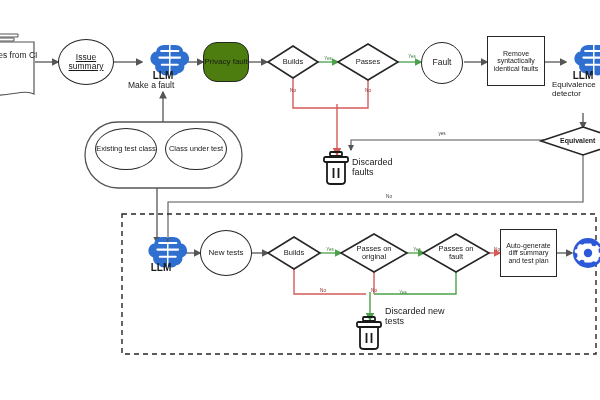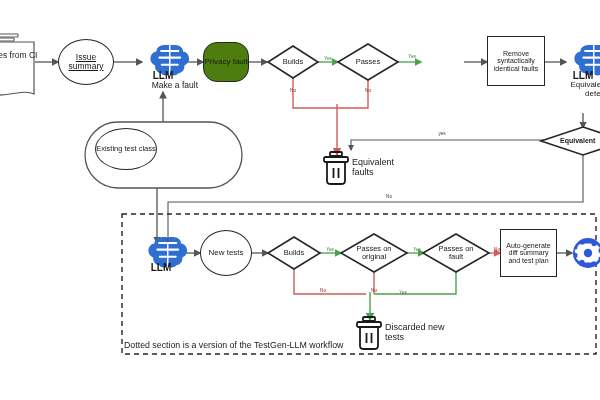--- a/index.html
+++ b/index.html
@@ -6,21 +6,21 @@
   body{width:600px;height:400px;overflow:hidden;
        font-family:"Liberation Sans","DejaVu Sans",sans-serif;color:#1a1a1a;}
   #stage{position:relative;width:600px;height:400px;}
   svg#wires{position:absolute;left:0;top:0;width:600px;height:400px;}
   .node{position:absolute;box-sizing:border-box;display:flex;align-items:center;
         justify-content:center;text-align:center;line-height:1.08;}
   .ellipse{border:1.6px solid #262626;border-radius:50%;background:#fff;}
   .rrect{border:1.6px solid #262626;border-radius:14px;background:#4d7c0f;}
   .rect{border:1.6px solid #262626;background:#fff;}
   .lbl{position:absolute;text-align:center;color:#1a1a1a;}
-  .capt{position:absolute;text-align:right;color:#1a1a1a;}
+  .capt{position:absolute;text-align:left;color:#1a1a1a;}
   .llmword{font-size:10px;font-weight:bold;color:#1a1a1a;}
   .diamondtxt{position:absolute;text-align:center;font-size:7.5px;color:#1a1a1a;
               display:flex;align-items:center;justify-content:center;line-height:1.1;}
   .edgelbl{position:absolute;font-size:4.6px;text-align:center;}
   .edge-yes{color:#3b7a3b;}
   .edge-no{color:#8a2b2b;}
   .edge-grey{color:#3a3a3a;}
 </style>
 </head>
 <body>
@@ -156,53 +156,58 @@
   <div class="lbl llmword" style="left:143px;top:70px;width:40px;">LLM</div>
   <div class="capt" style="left:128px;top:80px;width:70px;font-size:8.5px;">Make a fault</div>
 
   <div class="node rrect" style="left:203px;top:42px;width:46px;height:40px;font-size:8px;">
     <span>Privacy fault</span>
   </div>
 
   <div class="diamondtxt" style="left:270px;top:55px;width:46px;height:14px;">Builds</div>
   <div class="diamondtxt" style="left:345px;top:55px;width:46px;height:14px;">Passes</div>
 
+  <div class="node ellipse" style="left:421px;top:42px;width:42px;height:42px;font-size:8.5px;">
+    <span>Fault</span>
+  </div>
 
   <div class="node rect" style="left:487px;top:36px;width:58px;height:50px;font-size:7px;padding:2px;">
     <span>Remove syntactically identical faults</span>
   </div>
 
   <div class="lbl llmword" style="left:563px;top:70px;width:40px;">LLM</div>
   <div class="capt" style="left:552px;top:80px;width:62px;font-size:8px;">Equivalence detector</div>
 
   <div class="diamondtxt" style="left:560px;top:134px;width:56px;height:14px;font-size:7px;font-weight:bold;justify-content:flex-start;">Equivalent</div>
 
   <div class="node ellipse" style="left:95px;top:128px;width:62px;height:42px;font-size:7.5px;">
     <span>Existing test class</span>
   </div>
-
-  <div class="lbl" style="left:352px;top:157px;width:62px;font-size:9px;text-align:left;">Equivalent faults</div>
+  <div class="node ellipse" style="left:165px;top:128px;width:62px;height:42px;font-size:7.5px;">
+    <span>Class under test</span>
+  </div>
+
+  <div class="lbl" style="left:352px;top:157px;width:62px;font-size:9px;text-align:left;">Discarded faults</div>
 
   <div class="lbl llmword" style="left:141px;top:262px;width:40px;">LLM</div>
 
   <div class="node ellipse" style="left:200px;top:230px;width:52px;height:46px;font-size:8px;">
     <span>New tests</span>
   </div>
 
   <div class="diamondtxt" style="left:271px;top:246px;width:46px;height:14px;">Builds</div>
   <div class="diamondtxt" style="left:349px;top:240px;width:50px;height:26px;">Passes on original</div>
   <div class="diamondtxt" style="left:431px;top:240px;width:50px;height:26px;">Passes on fault</div>
 
   <div class="node rect" style="left:500px;top:229px;width:57px;height:48px;font-size:7px;padding:2px;">
     <span>Auto-generate diff summary and test plan</span>
   </div>
 
-  <div class="lbl" style="left:385px;top:322px;width:70px;font-size:9px;text-align:left;">Discarded new tests</div>
-
-  <div class="lbl" style="left:124px;top:340px;width:320px;font-size:8.8px;text-align:left;">Dotted section is a version of the TestGen-LLM workflow</div>
+  <div class="lbl" style="left:385px;top:306px;width:70px;font-size:9px;text-align:left;">Discarded new tests</div>
+
 
   <div class="edgelbl edge-yes" style="left:320px;top:56px;width:16px;">Yes</div>
   <div class="edgelbl edge-no" style="left:286px;top:88px;width:14px;">No</div>
   <div class="edgelbl edge-yes" style="left:404px;top:54px;width:16px;">Yes</div>
   <div class="edgelbl edge-no" style="left:361px;top:88px;width:14px;">No</div>
   <div class="edgelbl edge-grey" style="left:434px;top:131px;width:16px;">yes</div>
   <div class="edgelbl edge-grey" style="left:382px;top:194px;width:14px;">No</div>
 
   <div class="edgelbl edge-yes" style="left:322px;top:247px;width:16px;">Yes</div>
   <div class="edgelbl edge-no" style="left:316px;top:288px;width:14px;">No</div>

